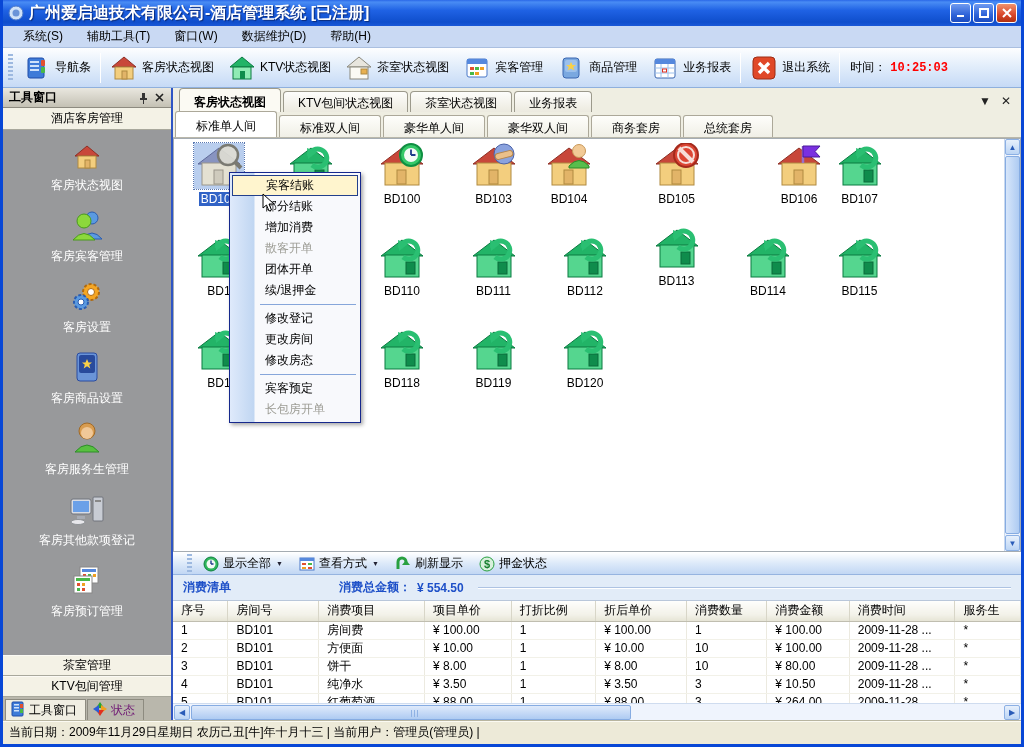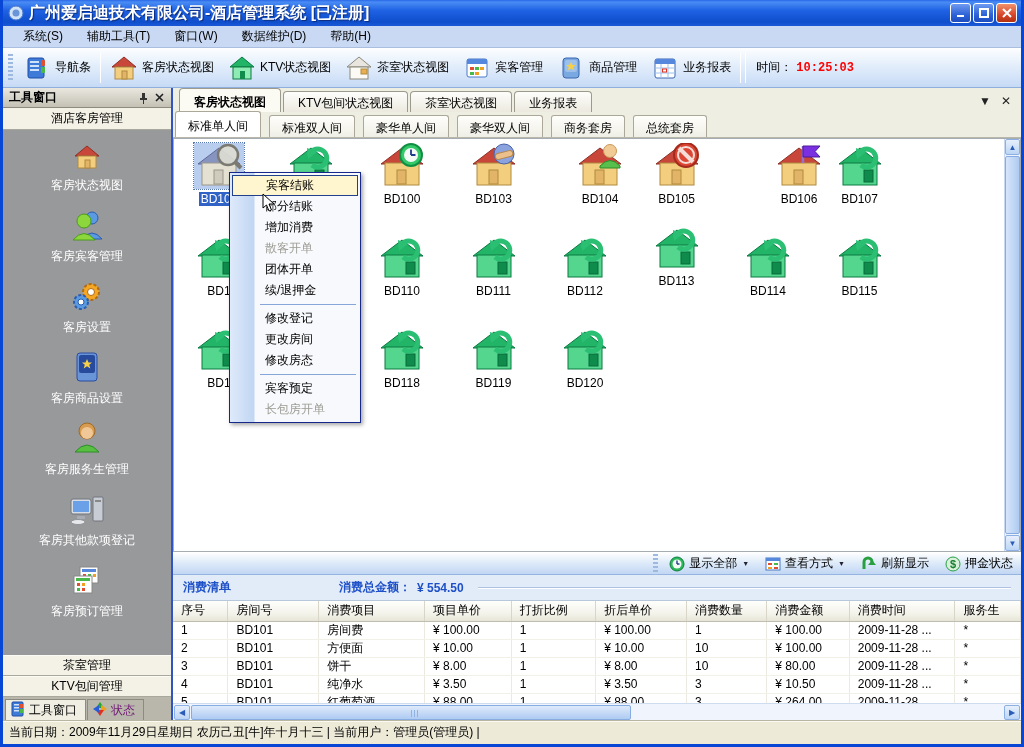--- a/index.html
+++ b/index.html
@@ -49,21 +49,21 @@
   .sb-tab { display:flex; align-items:center; gap:3px; padding:2px 8px 2px 4px; height:21px; background:#b9b7ac; color:#701a75; border:1px solid #8d8b80; border-bottom:none; }
   .sb-tab.active { background:#f0eee2; color:#000; }
 
   
   .content { flex:1; display:flex; flex-direction:column; background:#f1f0e4; min-width:0; }
   .tabs1 { height:24px; display:flex; align-items:flex-end; padding-left:6px; background:#efeee2; }
   .tabs1 .t1 { padding:3px 14px; border:1px solid #9c9a8c; border-bottom:none; border-radius:4px 4px 0 0; background:linear-gradient(180deg,#fdfdfb,#eceadf); margin-right:2px; height:21px; }
   .tabs1 .t1.active { font-weight:bold; background:#fbfaf3; height:24px; padding-top:5px; }
   .tabs1-right { margin-left:auto; display:flex; align-items:center; gap:10px; padding:0 10px 4px 0; color:#222; }
   .tabs2 { height:26px; display:flex; align-items:flex-end; padding-left:2px; background:#efeee2; border-bottom:1px solid #b9b7aa; }
-  .tabs2 .t2 { padding:4px 12px; border:1px solid #aca899; border-bottom:none; border-radius:3px 3px 0 0; background:linear-gradient(180deg,#fefefb,#f0efe6); margin-right:8px; height:22px; }
+  .tabs2 .t2 { padding:4px 20px; border:1px solid #aca899; border-bottom:none; border-radius:3px 3px 0 0; background:linear-gradient(180deg,#fefefb,#f0efe6); margin-right:2px; height:22px; }
   .tabs2 .t2.active { background:#fff; height:26px; padding-top:6px; }
 
   
   .room-area { flex:1; position:relative; background:#fff; border:1px solid #a5acb2; overflow:hidden; }
   .room-cell { position:absolute; width:86px; text-align:center; }
   .room-iconwrap { width:50px; height:46px; margin:0 auto; display:flex; align-items:center; justify-content:center; }
   .room-cell.selected .room-iconwrap { background:#b9ceee; outline:1px dotted #5a78b0; }
   .room-label { display:inline-block; margin-top:3px; padding:0 2px; font-size:12px; }
   .room-cell.selected .room-label { background:#3163c6; color:#fff; outline:1px dotted #fff; }
 
@@ -76,21 +76,21 @@
   
   .ctx-menu { position:absolute; left:55px; top:33px; width:132px; background:linear-gradient(90deg,#dfeafb 0px,#c0d6f2 24px,#f8f9fc 25px);
     border:1px solid #16288c; box-shadow:2px 2px 4px rgba(0,0,0,.35); padding:2px; z-index:5; }
   .cm-item { height:21px; line-height:20px; padding-left:33px; color:#000; white-space:nowrap; }
   .cm-item.disabled { color:#9c9c94; }
   .cm-item.highlight { background:#fff5ce; border:1px solid #23408c; line-height:18px; }
   .cm-sep { height:1px; background:#86a6da; margin:3px 2px 3px 28px; }
   .cm-cursor { position:absolute; left:32px; top:20px; z-index:6; }
 
   
-  .btoolbar { height:23px; background:linear-gradient(180deg,#fdfeff,#dce9f9 50%,#c2d7f4); border-top:1px solid #fff; border-bottom:1px solid #96b4e0; display:flex; align-items:center; padding-left:11px;justify-content:flex-end; }
+  .btoolbar { height:23px; background:linear-gradient(180deg,#fdfeff,#dce9f9 50%,#c2d7f4); border-top:1px solid #fff; border-bottom:1px solid #96b4e0; display:flex; align-items:center; padding-left:11px; }
   .bbtn { display:flex; align-items:center; gap:4px; padding:0 8px; height:20px; white-space:nowrap; }
   .bbtn .bicon { width:16px; height:16px; display:flex; align-items:center; justify-content:center; }
   .bbtn .dd { font-size:7px; color:#223; margin-left:1px; }
 
   
   .consume-bar { height:25px; background:#e2ecf8; display:flex; align-items:center; padding:0 10px; gap:6px; }
   .consume-bar .ctitle { color:#1e50c8; font-weight:bold; width:150px; }
   .consume-bar .clabel { color:#1e50c8; font-weight:bold; }
   .consume-bar .cval { color:#1e50c8; font-weight:bold; }
   .consume-bar .cline { flex:1; height:0; border-top:1px solid #aec3e2; border-bottom:1px solid #fff; margin-left:8px; }
@@ -223,20 +223,29 @@
           <svg width="26" height="26">
             <rect x="3" y="4" width="20" height="19" rx="2" fill="#fff" stroke="#3a66b0"></rect>
             <rect x="3" y="4" width="20" height="5" fill="#5588dd"></rect>
             <path d="M3 13 h20 M3 18 h20 M9 9 v14 M16 9 v14" stroke="#9cc0ec"></path>
             <rect x="10.5" y="14" width="4" height="3" fill="none" stroke="#e03020"></rect>
           </svg>
         </span>
         <span>业务报表</span>
       </div>
       <span class="tdivider"></span>
+      <div class="tbtn">
+        <span class="ticon">
+          <svg width="26" height="26">
+            <rect x="2" y="2" width="22" height="22" rx="4" fill="#e04828" stroke="#9c2c14"></rect>
+            <path d="M8 8 L18 18 M18 8 L8 18" stroke="#fff" stroke-width="3.4"></path>
+          </svg>
+        </span>
+        <span>退出系统</span>
+      </div>
       <span class="tdivider"></span>
       <div class="time-box">
         <span>时间：</span>
         <span class="tval">10:25:03</span>
       </div>
     </div>
 
   <div class="mainrow">
 
     <div class="sidebar">
@@ -409,21 +418,21 @@
               </div><span class="room-label">BD100</span></div>
             <div class="room-cell" style="left: 276.5px; top: 4px;"><div class="room-iconwrap">
                 <svg width="48" height="46" viewBox="0 0 48 46">
                   <polygon points="3,21 24,5 45,21" fill="#c8473a" stroke="#8e2f24"></polygon>
                   <rect x="7" y="20" width="34" height="22" fill="#f3ce7e" stroke="#b08a40"></rect>
                   <rect x="19" y="27" width="9" height="14" fill="#e2b468" stroke="#b08a40"></rect>
                   <circle cx="34" cy="11" r="10" fill="#8aa2de" stroke="#4a62a8"></circle>
                   <rect x="25" y="9" width="18" height="6" rx="3" fill="#ebc08a" stroke="#b5854a" transform="rotate(-14 34 12)"></rect>
                 </svg>
               </div><span class="room-label">BD103</span></div>
-            <div class="room-cell" style="left: 383px; top: 4px; text-decoration: underline;"><div class="room-iconwrap">
+            <div class="room-cell" style="left: 352px; top: 4px; text-decoration: underline;"><div class="room-iconwrap">
                 <svg width="48" height="46" viewBox="0 0 48 46">
                   <polygon points="3,21 24,5 45,21" fill="#c8473a" stroke="#8e2f24"></polygon>
                   <rect x="7" y="20" width="34" height="22" fill="#f3ce7e" stroke="#b08a40"></rect>
                   <rect x="19" y="27" width="9" height="14" fill="#e2b468" stroke="#b08a40"></rect>
                   <circle cx="34" cy="8" r="6.5" fill="#f2ca96" stroke="#c89858"></circle>
                   <path d="M24 23 q10 -11 20 0 v2 h-20 z" fill="#58be4c" stroke="#2e8c2a"></path>
                 </svg>
               </div><span class="room-label">BD104</span></div>
             <div class="room-cell" style="left: 459.5px; top: 4px;"><div class="room-iconwrap">
                 <svg width="48" height="46" viewBox="0 0 48 46">

